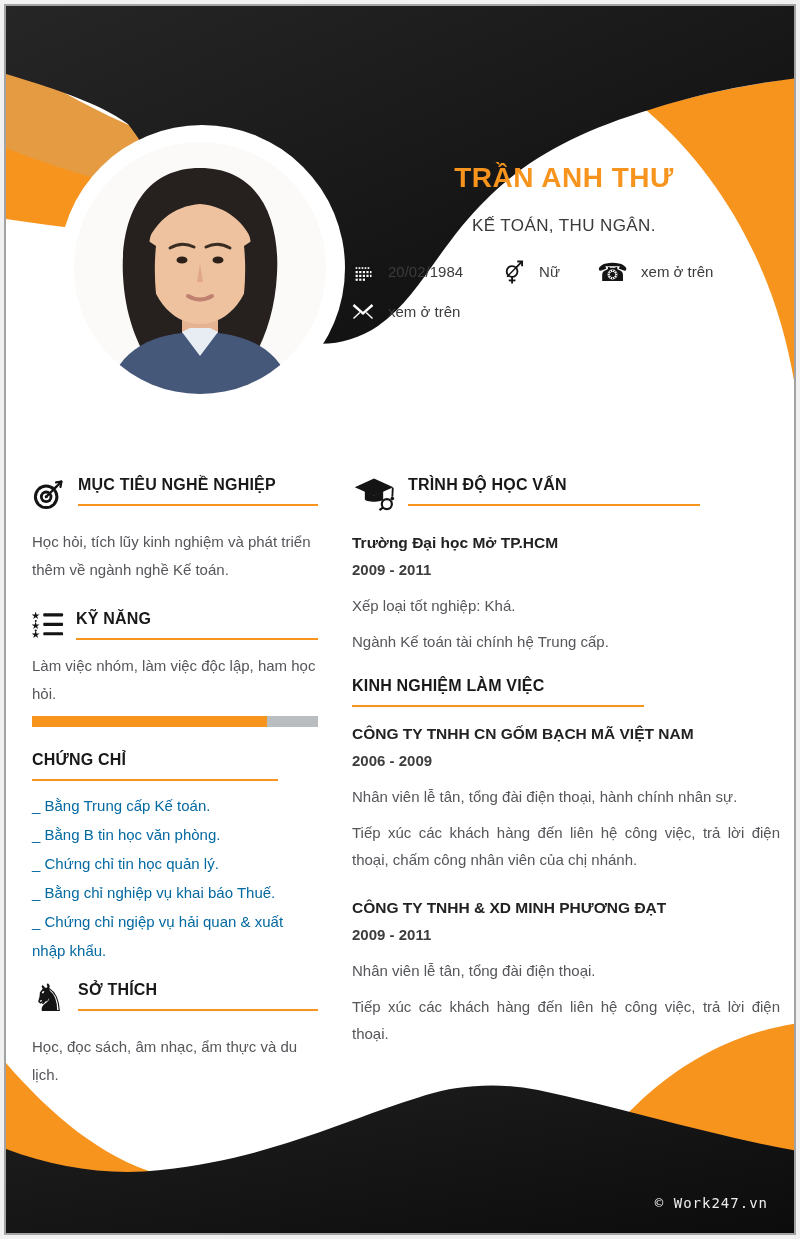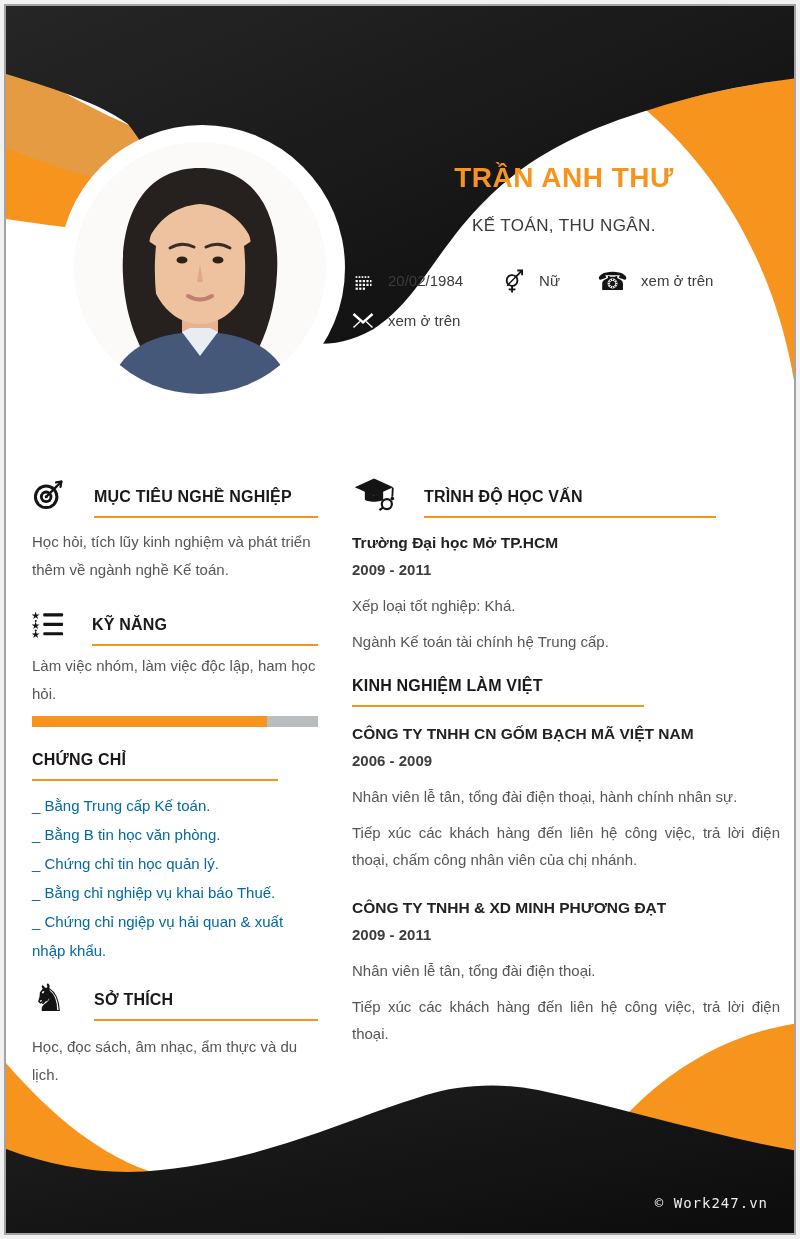--- a/index.html
+++ b/index.html
@@ -11,36 +11,36 @@
   .header-art { position:absolute; top:0; left:0; width:792px; height:432px; }
   .footer-art { position:absolute; bottom:0; left:0; width:792px; height:222px; }
 
   .photo { position:absolute; top:136px; left:68px; width:252px; height:252px; border-radius:50%;
            overflow:hidden; background:#fdfcfa; }
 
   .name-block { position:absolute; left:343px; top:156px; width:430px; text-align:center; }
   .name { font-size:28px; font-weight:700; letter-spacing:0.5px; color:#F7941D; }
   .job-title { margin-top:22px; font-size:17px; letter-spacing:0.4px; color:#3a3a3a; }
 
-  .contact { position:absolute; left:345px; top:261px; width:436px; font-size:15px; color:#3c3c3c; }
+  .contact { position:absolute; left:345px; top:252px; width:436px; font-size:15px; color:#3c3c3c; }
   .c-row { display:flex; align-items:center; min-height:26px; margin-bottom:13px; }
   .c-row.addr { align-items:flex-start; margin-bottom:0; }
   .c-item { display:flex; align-items:center; gap:13px; }
   .c-item + .c-item { margin-left:37px; }
   .c-ico { display:flex; align-items:center; justify-content:center; flex:0 0 auto; }
   .phone-glyph { font-size:25px; line-height:24px; color:#141414; }
   .addr-text { line-height:2.45; width:392px; margin-left:13px; }
   .addr .c-ico { margin-top:6px; }
 
   
   .content { position:absolute; top:470px; left:26px; width:748px; display:flex; }
   .col-left  { width:286px; margin-right:34px; flex:0 0 auto; }
   .col-right { flex:1; }
 
-  .sec-head { display:flex; align-items:flex-end; gap:28px; }
+  .sec-head { display:flex; align-items:flex-start; gap:12px; }
   .sec-ico { flex:0 0 auto; display:flex; align-items:center; margin-bottom:6px; }
   .sec-title { font-size:16px; font-weight:700; letter-spacing:0.2px; color:#191919;
                padding-bottom:10px; border-bottom:2px solid #F7941D; flex:1; }
   .sec-title.fixed246 { flex:0 0 auto; width:246px; }
   .sec-title.fixed292 { flex:0 0 auto; width:292px; }
   .knight-glyph { font-size:38px; line-height:34px; color:#141414; }
 
   .para { font-size:15px; line-height:28px; color:#55565a; margin-top:10px; }
 
   .sec-skills { margin-top:26px; }
@@ -277,21 +277,21 @@
           <span class="sec-title fixed292">TRÌNH ĐỘ HỌC VẤN</span>
         </div>
         <div class="edu-school">Trường Đại học Mở TP.HCM</div>
         <div class="edu-period">2009 - 2011</div>
         <p class="detail">Xếp loại tốt nghiệp: Khá.</p>
         <p class="detail">Ngành Kế toán tài chính hệ Trung cấp.</p>
       </div>
 
       <div class="sec sec-exp">
         <div class="sec-head">
-          <span class="sec-title fixed292">KINH NGHIỆM LÀM VIỆT</span>
+          <span class="sec-title fixed292">KINH NGHIỆM LÀM VIỆC</span>
         </div>
 
         <div class="job">
           <div class="job-company">CÔNG TY TNHH CN GỐM BẠCH MÃ VIỆT NAM</div>
           <div class="job-period">2006 - 2009</div>
           <p class="detail">Nhân viên lễ tân, tổng đài điện thoại, hành chính nhân sự.</p>
           <p class="detail">Tiếp xúc các khách hàng đến liên hệ công việc, trả lời điện thoại, chấm công nhân viên của chị nhánh.</p>
         </div>
 
         <div class="job">

